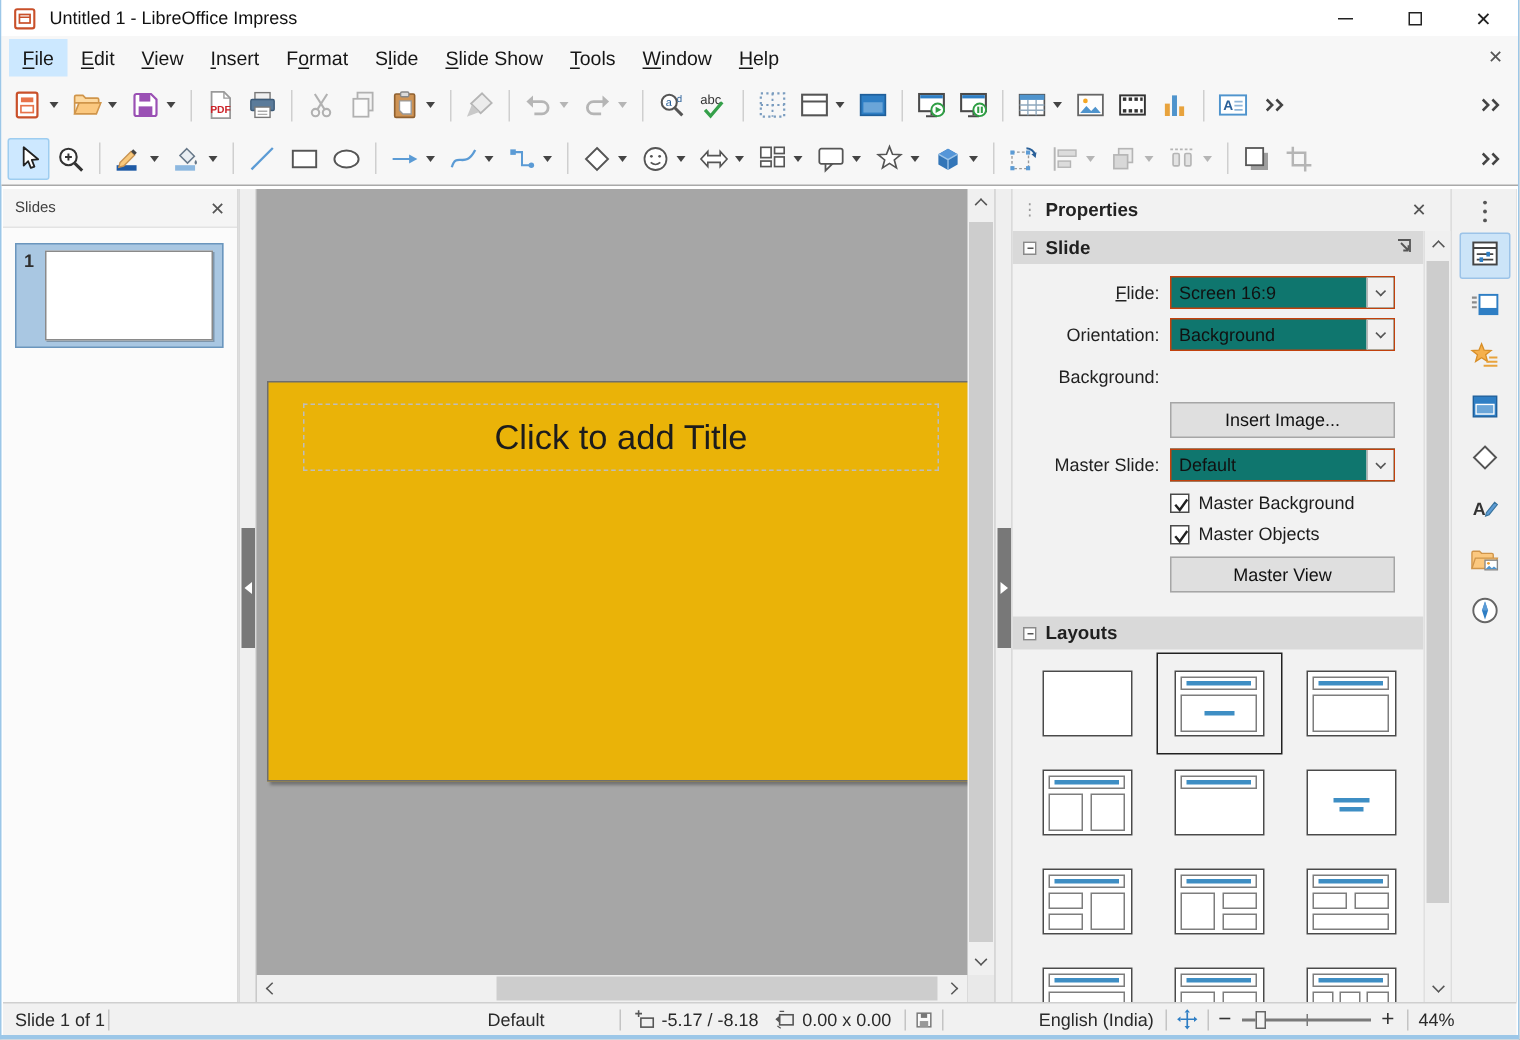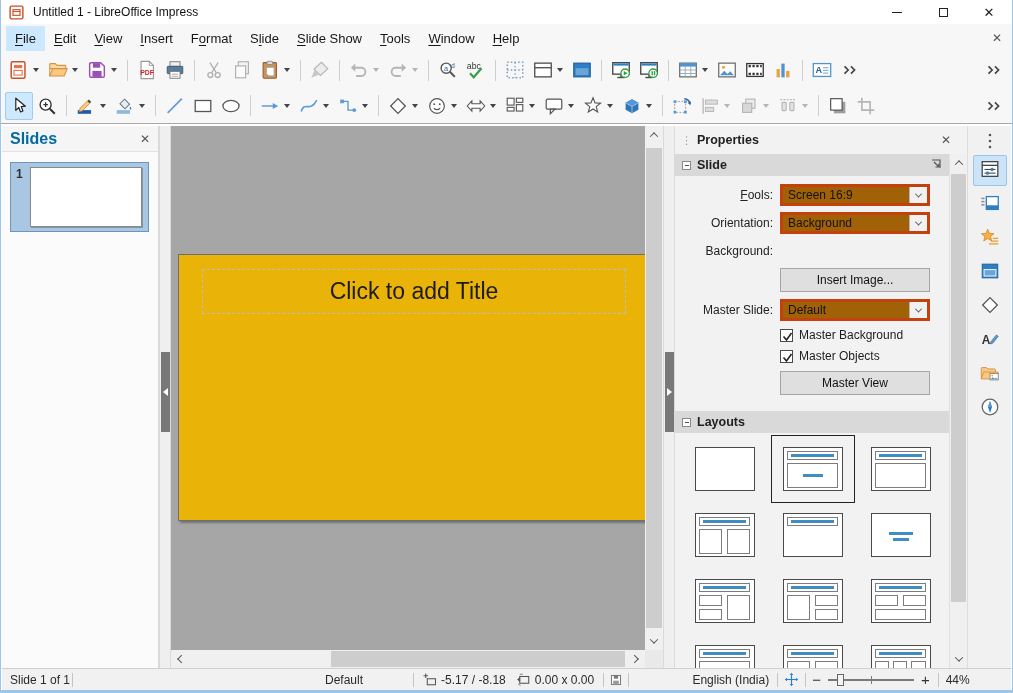--- a/index.html
+++ b/index.html
@@ -35,21 +35,21 @@
   .caret.dis { border-top-color:#b5b5b5; }
   .tb-sep { width:1px; height:21px; background:#cfcfcf; margin:0 5px; flex:0 0 1px; }
   .tb-end { margin-left:auto; }
 
   
   .main { position:absolute; top:126px; left:1px; right:1px; height:542px; display:flex; background:#a6a6a6; }
 
   
   .slides-panel { width:157px; background:#f5f5f5; border-right:1px solid #d9d9d9; display:flex; flex-direction:column; }
   .panel-header { height:26px; display:flex; align-items:center; padding:0 8px; border-bottom:1px solid #e3e3e3; }
-  .panel-header .ph-title { font-weight:bold; color:#0369a1; font-size:16px; }
+  .panel-header .ph-title { font-weight:normal; color:#404040; font-size:10px; }
   .panel-close { margin-left:auto; color:#555; font-size:12px; }
   .slides-content { flex:1; background:#fbfbfb; padding:10px 8px; }
   .slide-thumb-sel { width:139px; height:70px; background:#a9c7e2; border:1px solid #6b96bd; position:relative; }
   .slide-thumb-num { position:absolute; left:5px; top:4px; font-weight:bold; color:#2f2f2f; font-size:12px; }
   .slide-thumb-page { position:absolute; left:19px; top:4px; width:112px; height:60px; background:#fff; border:1px solid #8a8a8a; box-shadow:1px 1px 0 #7e96ab; }
 
   
   .strip { width:12px; background:#efefef; position:relative; border-right:1px solid #dadada; border-left:1px solid #dadada; }
   .strip-handle { position:absolute; top:226px; height:80px; left:1px; width:9px; background:#787878; display:flex; align-items:center; justify-content:center; }
   .tri-left { width:0; height:0; border-top:4.5px solid transparent; border-bottom:4.5px solid transparent; border-right:5.5px solid #fff; }
@@ -82,21 +82,21 @@
   .props-title { font-weight:bold; font-size:12.5px; color:#222; }
   .props-close { margin-left:auto; margin-right:10px; color:#555; font-size:12px; }
   .props-body { flex:1; position:relative; overflow:hidden; padding-right:18px; }
   .sect-header { height:22px; background:#d9d9d9; display:flex; align-items:center; gap:6px; padding:0 7px; font-weight:bold; font-size:12.5px; color:#1f1f1f; }
   .collapse-box { width:9px; height:9px; border:1px solid #8a8a8a; background:#fdfdfd; position:relative; flex:0 0 9px; }
   .collapse-box::after { content:""; position:absolute; left:1.5px; right:1.5px; top:3px; height:1px; background:#555; }
   .sect-more { margin-left:auto; }
   .form-area { padding:8px 0 0 0; }
   .prow { display:flex; align-items:center; height:22px; margin:0 0 6px 0; }
   .plabel { flex:0 0 98px; text-align:right; margin-right:7px; color:#222; font-size:12px; }
-  .combo { width:150px; height:22px; background:#a16207; border:3px solid #c2410c; display:flex; align-items:center; }
+  .combo { width:150px; height:22px; background:#0f766e; border:1px solid #c2410c; display:flex; align-items:center; }
   .combo-val { padding-left:5px; font-size:12px; color:#111; flex:1; white-space:nowrap; overflow:hidden; }
   .combo-btn { width:18px; height:100%; border-left:1px solid #b5b5b5; background:#f1f1f1; display:flex; align-items:center; justify-content:center; }
   .combo-btn .chev { width:5px; height:5px; transform:rotate(-45deg) translate(1px,-1px); }
   .pbtn { width:150px; height:24px; margin-left:105px; background:#dfdfdf; border:1px solid #a6a6a6; font-size:12px; color:#111; display:flex; align-items:center; justify-content:center; margin-bottom:7px; }
   .chkrow { display:flex; align-items:center; margin:0 0 5px 105px; height:16px; }
   .chk { width:13px; height:13px; border:1px solid #4a4a4a; background:#fff; margin-right:6px; position:relative; flex:0 0 13px; }
   .chk svg { position:absolute; left:0; top:0; }
   .chk-label { font-size:12px; color:#1c1c1c; }
 
   
@@ -759,21 +759,21 @@
           <span>Slide</span>
           <span class="sect-more">
             <svg width="12" height="12" viewBox="0 0 12 12">
                 <path d="M2 2 h8 v8" fill="none" stroke="#555" stroke-width="1.2"></path>
                 <path d="M4 4 l5 5 M9 9 v-3.5 M9 9 h-3.5" stroke="#555" stroke-width="1.2" fill="none"></path>
               </svg>
           </span>
         </div>
         <div class="form-area">
           <div class="prow">
-            <span class="plabel"><u>F</u><span id="fmt-label-rest">ools:</span></span>
+            <span class="plabel"><u>F</u><span id="fmt-label-rest">lide:</span></span>
             <div class="combo">
               <span class="combo-val">Screen 16:9</span>
               <span class="combo-btn">
                   <span class="chev down"></span>
                 </span>
             </div>
           </div>
           <div class="prow">
             <span class="plabel">Orientation:</span>
             <div class="combo">

